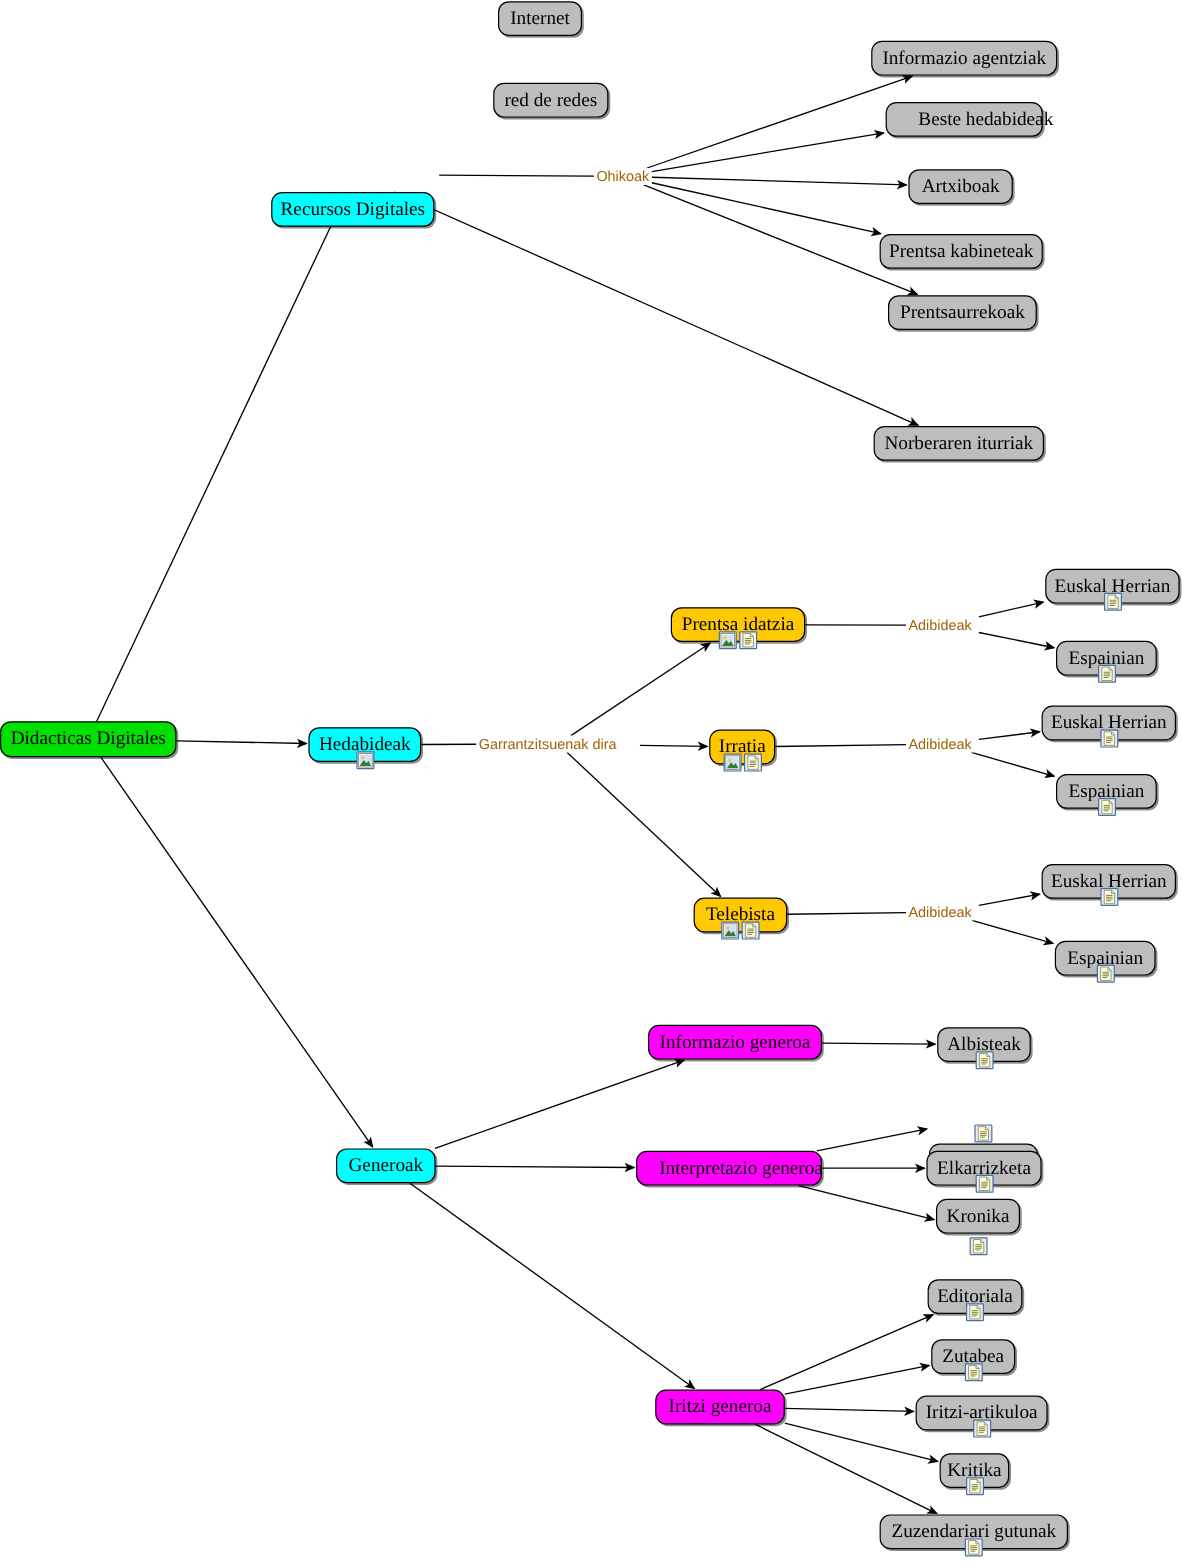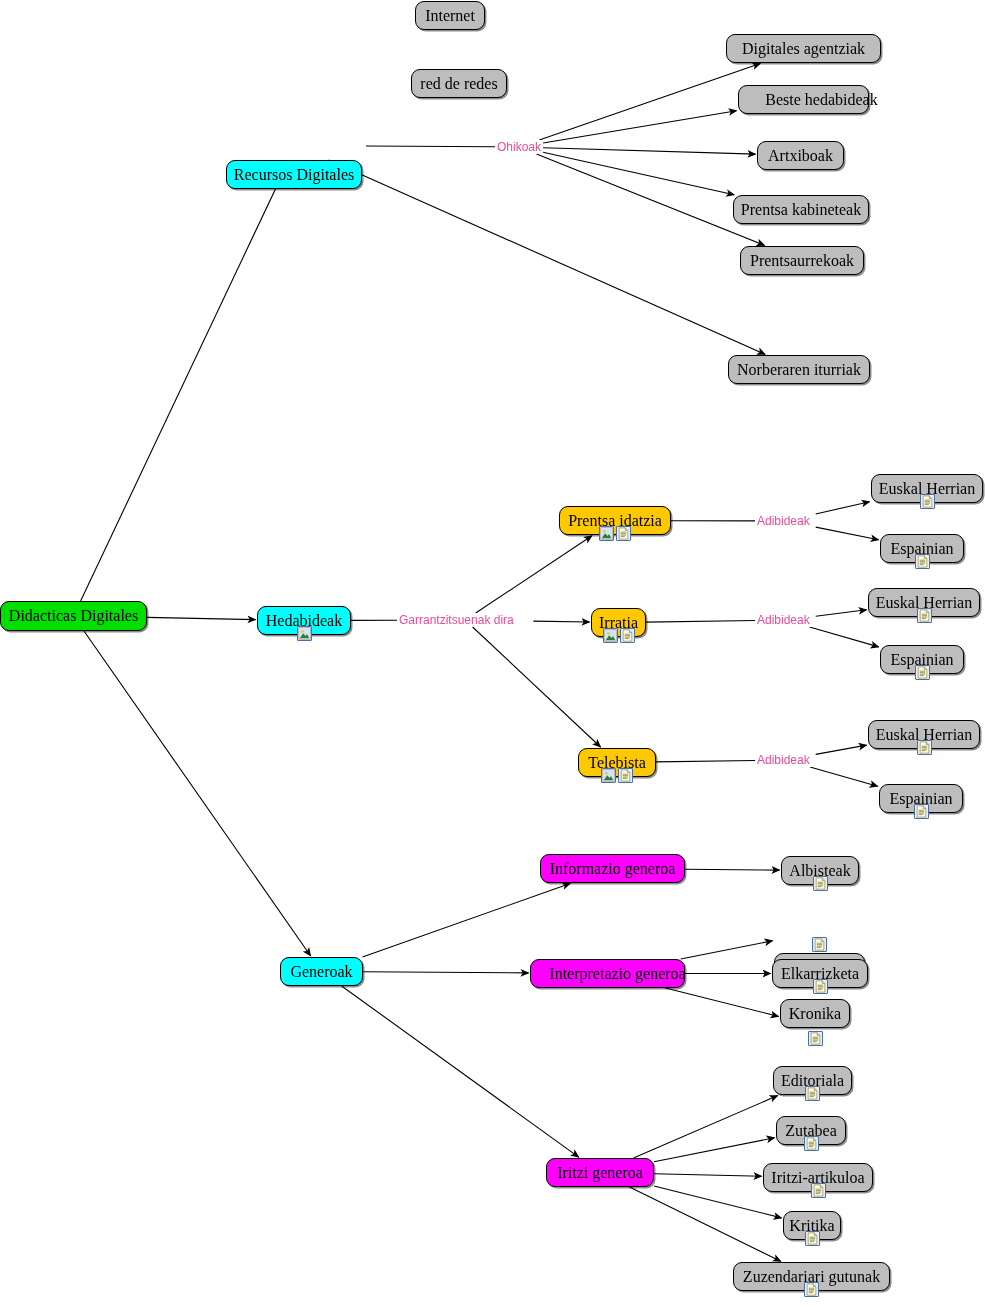--- a/index.html
+++ b/index.html
@@ -47,21 +47,21 @@
 
   .node-label {
     padding: 0 9px;
   }
 
   
   .elabel {
     position: absolute;
     font-family: "Liberation Sans", sans-serif;
     font-size: 12px;
-    color: #ec4899;
+    color: #a16207;
     background: #ffffff;
     white-space: nowrap;
     line-height: 1;
     padding: 1px 2px;
   }
 
   
   .icons {
     position: absolute;
     display: flex;
@@ -133,21 +133,21 @@
       <div class="node grey" style="left: 415px; top: 1px; width: 70px; height: 29px;">
         <span class="node-label">Internet</span>
       </div>
       <div class="node grey" style="left: 411px; top: 69px; width: 96px; height: 29px;">
         <span class="node-label">red de redes</span>
       </div>
       <div class="node cyan" style="left: 226px; top: 131px; width: 136px; height: 29px; margin-top: 29px;">
         <span class="node-label">Recursos Digitales</span>
       </div>
       <div class="node grey" style="left: 726px; top: 34px; width: 155px; height: 29px;">
-        <span class="node-label">Digitales agentziak</span>
+        <span class="node-label">Informazio agentziak</span>
       </div>
       <div class="node grey" style="left: 738px; top: 85px; width: 131px; height: 29px; padding-left: 36px;">
         <span class="node-label">Beste hedabideak</span>
       </div>
       <div class="node grey" style="left: 757px; top: 141px; width: 87px; height: 29px;">
         <span class="node-label">Artxiboak</span>
       </div>
       <div class="node grey" style="left: 733px; top: 195px; width: 136px; height: 29px; text-align: center;">
         <span class="node-label">Prentsa kabineteak</span>
       </div>

